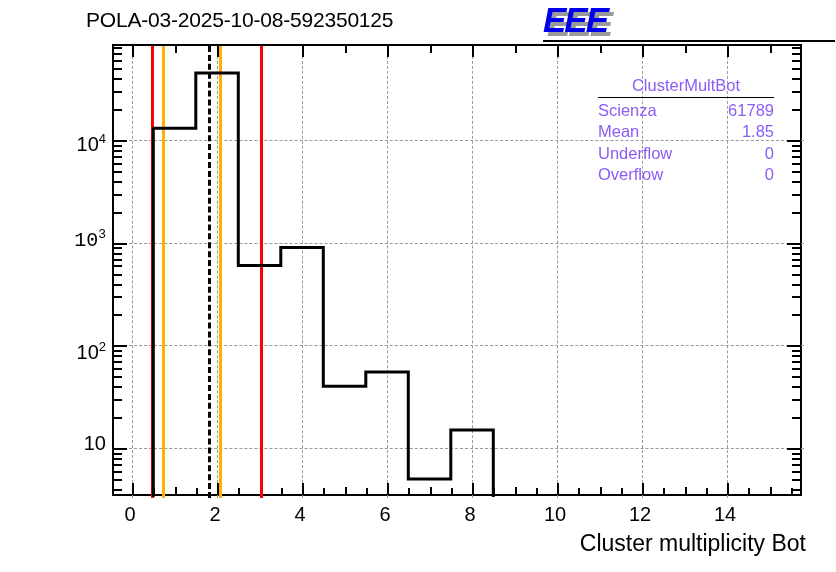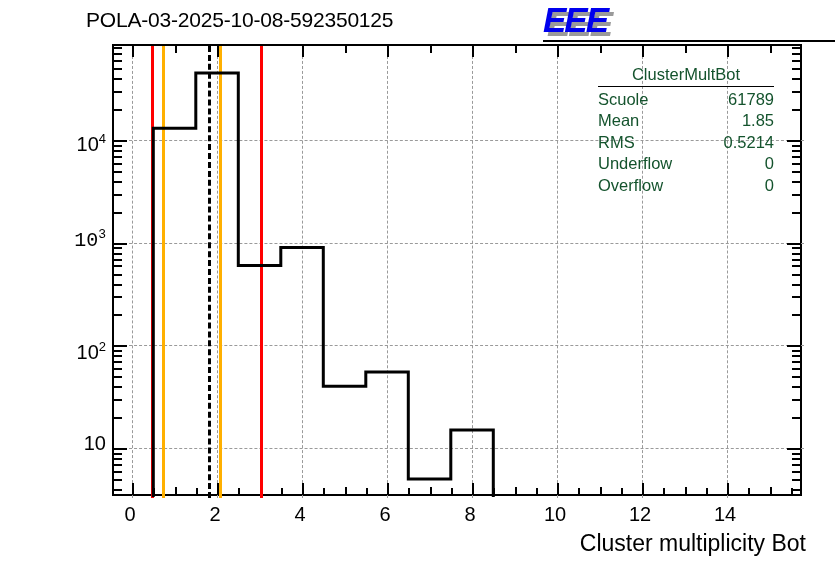--- a/index.html
+++ b/index.html
@@ -87,22 +87,22 @@
   
   .vline{position:absolute;top:0;height:452px;width:3px;}
   .vline.red{background:#ff0000;}
   .vline.orange{background:#ffb000;}
   .vline.dashed{
     width:0;border-left:3px dashed #000;background:transparent;
   }
 
   
   .stats{
-    position:absolute;left:598px;top:65px;width:176px;
-    font-size:16px;color:#14532d;
+    position:absolute;left:598px;top:76px;width:176px;
+    font-size:16px;color:#8b5cf6;
   }
   .stats-title{
     text-align:center;padding-bottom:2px;border-bottom:1.5px solid #000;
     font-size:16.5px;
   }
   .stats-row{
     display:flex;justify-content:space-between;
     padding-top:2.5px;font-size:16.5px;
   }
 
@@ -272,30 +272,26 @@
       <div class="vline orange" style="left: 105.125px; background: rgb(255, 176, 0);"></div>
       <div class="vline red" style="left: 146.35px; background: rgb(255, 0, 0);"></div>
       <svg class="hist" width="690" height="452">
         <polyline points="39.3,451.0 39.3,82.3 81.8,82.3 81.8,26.9 124.3,26.9 124.3,219.5 166.8,219.5 166.8,201.4 209.3,201.4 209.3,340.3 251.8,340.3 251.8,326.1 294.3,326.1 294.3,433.0 336.8,433.0 336.8,384.0 379.3,384.0 379.3,451.0" fill="none" stroke="#000000" stroke-width="3" stroke-linejoin="miter"></polyline>
       </svg>
     </div>
 
   <div class="stats">
     <div class="stats-title">ClusterMultBot</div>
     <div class="stats-row">
-      <span>Scuole</span>
+      <span>Scienza</span>
       <span>61789</span>
     </div>
     <div class="stats-row">
       <span>Mean</span>
       <span>1.85</span>
-    </div>
-    <div class="stats-row">
-      <span>RMS</span>
-      <span>0.5214</span>
     </div>
     <div class="stats-row">
       <span>Underflow</span>
       <span>0</span>
     </div>
     <div class="stats-row">
       <span>Overflow</span>
       <span>0</span>
     </div>
   </div>

